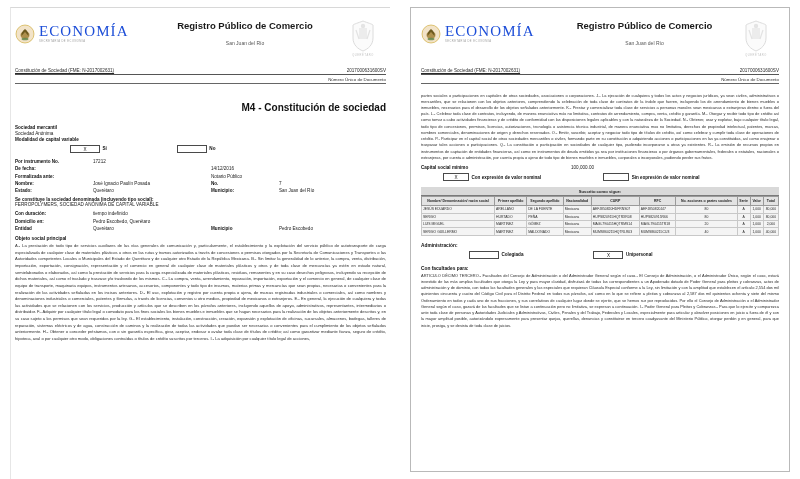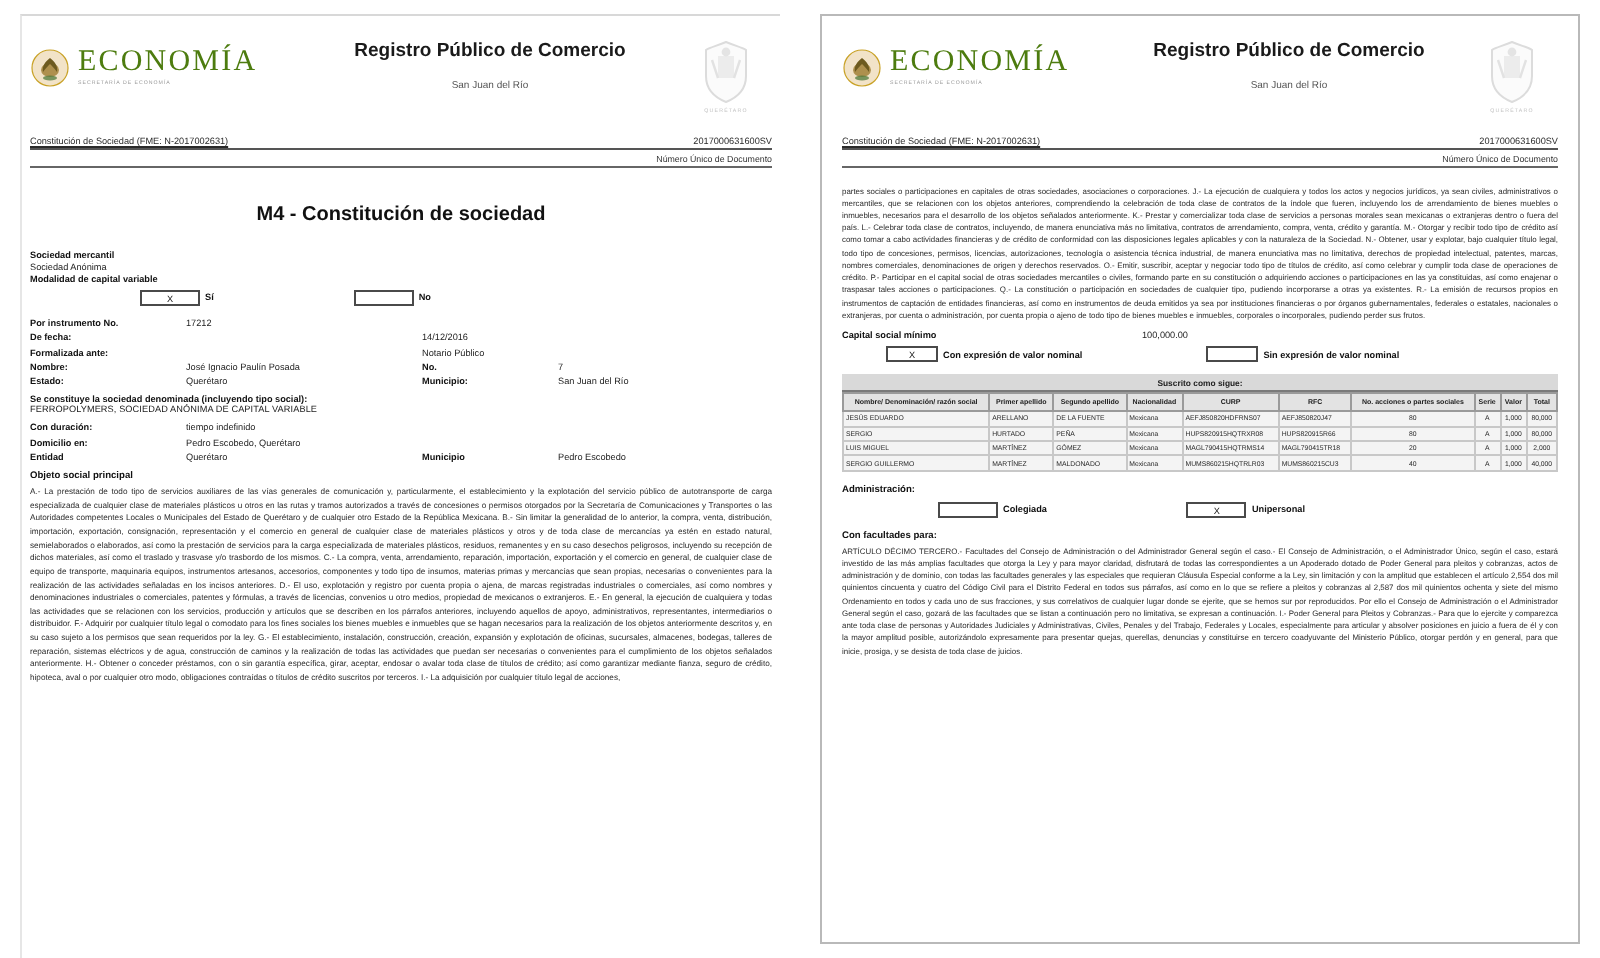--- a/index.html
+++ b/index.html
@@ -32,21 +32,21 @@
     overflow:hidden;
   }
 
   
   .masthead { display:flex; align-items:flex-start; height:50px; }
   .brand { width:135px; display:flex; align-items:center; gap:4px; padding-top:8px; }
   .eagle { width:20px; height:20px; flex:0 0 20px; }
   .brandtext { line-height:1; }
   .brandtext .econ {
     font-family:"Liberation Serif", serif;
-    font-size:15px; letter-spacing:1.1px; color:#4d7c0f; font-weight:400;text-align:right;
+    font-size:15px; letter-spacing:1.1px; color:#1d4ed8; font-weight:400;text-align:right;
   }
   .brandtext .sub {
     font-size:2.6px; letter-spacing:.5px; color:#9a9a9a; margin-top:2px;
   }
   .titleblock { flex:1; text-align:center; padding-top:4px; }
   .rpc { font-size:9.5px; font-weight:bold; line-height:1.25; color:#1a1a1a; }
   .city { font-size:5px; color:#555; margin-top:8px; }
   .shield { width:46px; text-align:center; padding-top:4px; }
   .shield svg { display:block; margin:0 auto; }
   .shieldcap { font-size:2.6px; color:#c2c2c2; letter-spacing:.6px; margin-top:2px; }
@@ -56,21 +56,21 @@
     display:flex; justify-content:space-between; align-items:flex-end;
     border-bottom:1px solid #555; padding-bottom:1px; margin-top:2px;
   }
   .idleft  { font-size:4.6px; color:#2a2a2a; text-decoration:underline; }
   .idright { font-size:4.6px; color:#2a2a2a; }
   .idcap { text-align:right; font-size:4.4px; color:#333; margin-top:1.5px;
            border-bottom:1px solid #666; padding-bottom:1px; }
 
   
   .formtitle {
-    text-align:center; font-size:10px; font-weight:bold;
+    text-align:right; font-size:10px; font-weight:bold;
     margin:18px 0 12px 0; color:#111;
   }
 
   
   .lbl  { font-size:4.6px; font-weight:bold; color:#111; }
   .val  { font-size:4.6px; color:#222; }
   .row  { display:flex; align-items:baseline; margin-bottom:2.4px; }
   .c1 { width:78px; } .c2 { width:118px; } .c3 { width:68px; }
   .tight { margin-bottom:1.2px; }
 

